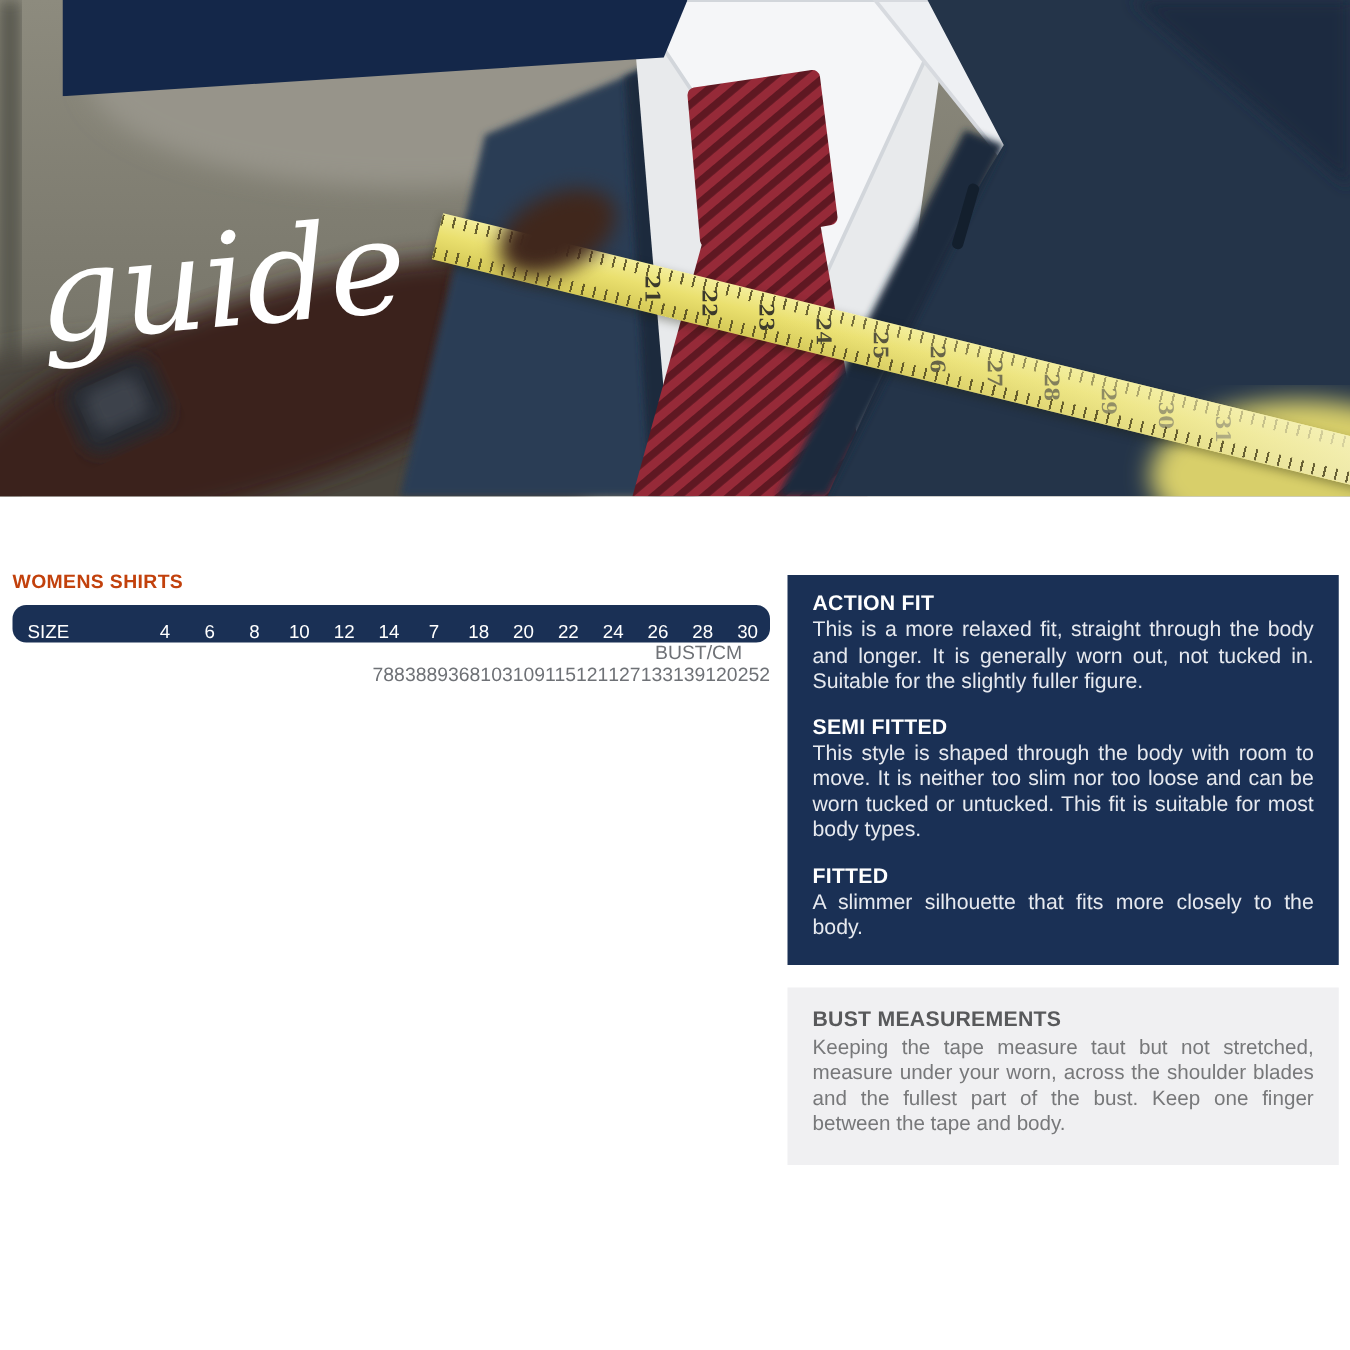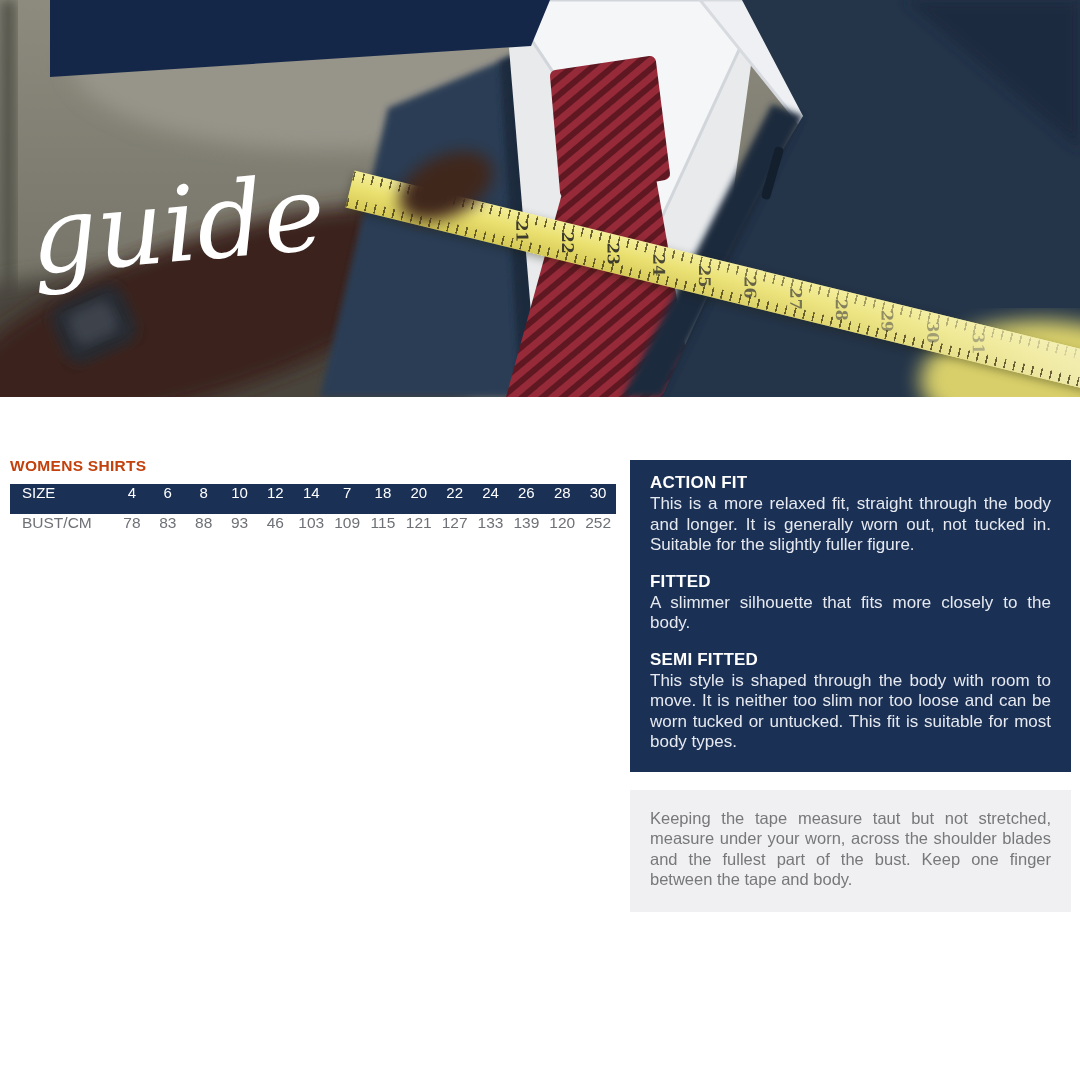--- a/index.html
+++ b/index.html
@@ -34,23 +34,23 @@
 
   .hero-title{position:absolute;left:36px;top:137px;margin:0;color:#ffffff;
         font-size:31px;font-weight:bold;letter-spacing:1px;z-index:7;}
   .hero-script{position:absolute;left:30px;top:158px;color:#ffffff;
         font-family:"DejaVu Serif",serif;font-style:italic;font-size:104px;line-height:1.3;
         transform:rotate(-5deg);z-index:7;}
 
   
   .left-col{position:absolute;left:10px;top:457px;width:606px;}
   .table-title{margin:0 0 9px 0;font-size:15.5px;font-weight:bold;color:#c2410c;letter-spacing:.3px;}
-  .trow{display:flex;align-items:flex-start;}
+  .trow{display:flex;align-items:flex-end;border-radius:11px;}
   .trow.thead{background:#1a3055;color:#ffffff;height:30px;font-size:15px;}
-  .trow.tbody{color:#6e7176;height:42px;font-size:15.5px;}
+  .trow.tbody{color:#6e7176;height:42px;font-size:15.5px;flex-direction:column;}
   .tlabel{width:92px;padding-left:12px;flex:none;}
   .tcells{flex:1;display:flex;}
   .tcells span{flex:1;text-align:center;}
 
   
   .right-col{position:absolute;left:630px;top:460px;width:441px;border-radius:18px;}
   .navy-panel{background:#1a3055;color:#e6e9ef;padding:13px 20px 3px 20px;}
   .navy-panel h3{margin:0;color:#ffffff;font-size:17px;font-weight:bold;letter-spacing:.2px;}
   .navy-panel p{margin:1px 0 0 0;font-size:17px;line-height:20.5px;text-align:justify;}
   .fit-section{margin-bottom:16px;}
@@ -162,48 +162,49 @@
           <span>30</span>
         </span>
     </div>
     <div class="trow tbody">
       <span class="tlabel">BUST/CM</span>
       <span class="tcells">
           <span>78</span>
           <span>83</span>
           <span>88</span>
           <span>93</span>
-          <span>46</span>
+          <span>68</span>
           <span>103</span>
           <span>109</span>
           <span>115</span>
           <span>121</span>
           <span>127</span>
           <span>133</span>
           <span>139</span>
           <span>120</span>
           <span>252</span>
         </span>
     </div>
   </div>
 
   <div class="right-col">
     <div class="navy-panel">
       <div class="fit-section">
         <h3>ACTION FIT</h3>
         <p>This is a more relaxed fit, straight through the body and longer. It is generally worn out, not tucked in. Suitable for the slightly fuller figure.</p>
       </div>
       <div class="fit-section">
+        <h3>SEMI FITTED</h3>
+        <p>This style is shaped through the body with room to move. It is neither too slim nor too loose and can be worn tucked or untucked. This fit is suitable for most body types.</p>
+      </div>
+      <div class="fit-section">
         <h3>FITTED</h3>
         <p>A slimmer silhouette that fits more closely to the body.</p>
       </div>
-      <div class="fit-section">
-        <h3>SEMI FITTED</h3>
-        <p>This style is shaped through the body with room to move. It is neither too slim nor too loose and can be worn tucked or untucked. This fit is suitable for most body types.</p>
-      </div>
     </div>
 
     <div class="gray-panel">
+      <h3>BUST MEASUREMENTS</h3>
       <p>Keeping the tape measure taut but not stretched, measure under your worn, across the shoulder blades and the fullest part of the bust. Keep one finger between the tape and body.</p>
     </div>
   </div>
 
 </div>
 
 </body></html>

